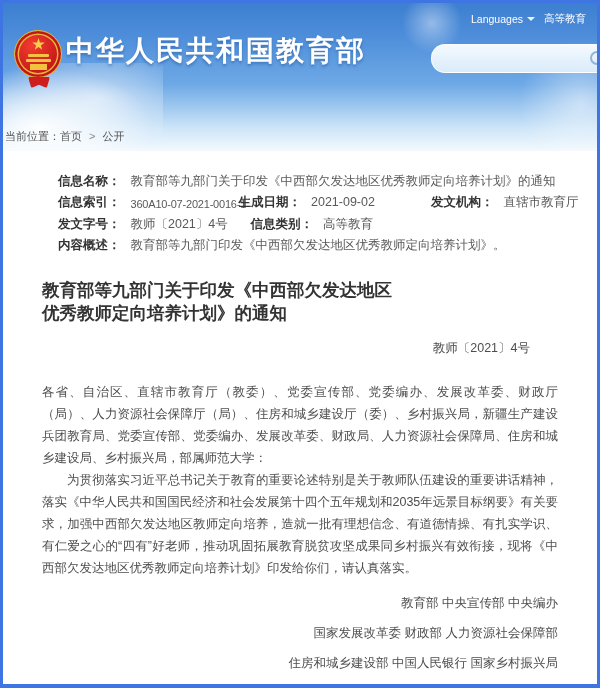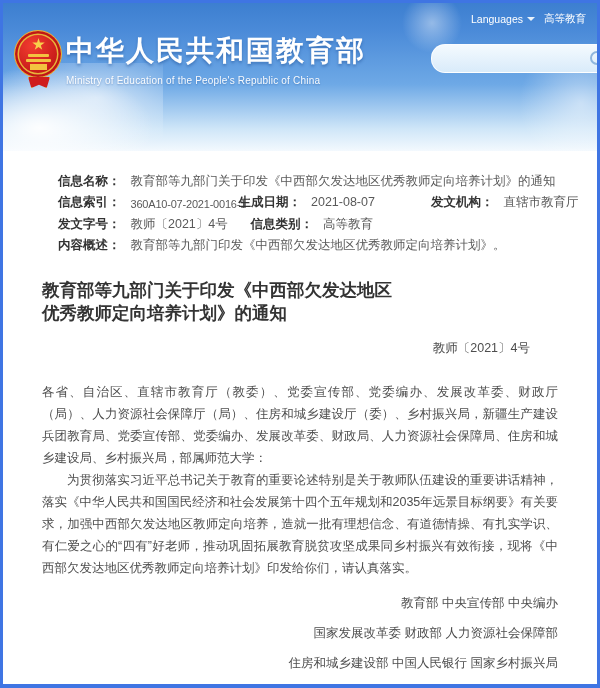--- a/index.html
+++ b/index.html
@@ -97,42 +97,44 @@
         <div class="star"></div>
         <div class="gate1"></div>
         <div class="gate2"></div>
         <div class="gate3"></div>
       </div>
       <div class="ribbon"></div>
     </div>
 
     <div class="brand">
       <div class="brand-cn">中华人民共和国教育部</div>
-      <div class="brand-en">Ministry of Education of the People's Republic of China</div>
     </div>
 
     <div class="search">
       <input type="text" value="" placeholder="" style="">
       <span class="mag"></span>
     </div>
 
+    <div class="breadcrumb">
+      <span>当前位置：</span><span class="bc-link">首页</span><span class="bc-sep">&gt;</span><span class="bc-link">公开</span>
+    </div>
   </div>
 
   <div class="doc">
 
     <div class="meta">
       <div class="mrow">
         <span class="ml">信息名称：</span>
         <span class="mv">教育部等九部门关于印发《中西部欠发达地区优秀教师定向培养计划》的通知</span>
       </div>
       <div class="mrow">
         <span class="ml">信息索引：</span>
         <span class="mv v-index">360A10-07-2021-0016-1</span>
         <span class="ml">生成日期：</span>
-        <span class="mv v-date">2021-08-07</span>
+        <span class="mv v-date">2021-09-02</span>
         <span class="ml">发文机构：</span>
         <span class="mv">直辖市教育厅</span>
       </div>
       <div class="mrow">
         <span class="ml">发文字号：</span>
         <span class="mv v-docno">教师〔2021〕4号</span>
         <span class="ml">信息类别：</span>
         <span class="mv">高等教育</span>
       </div>
       <div class="mrow">

